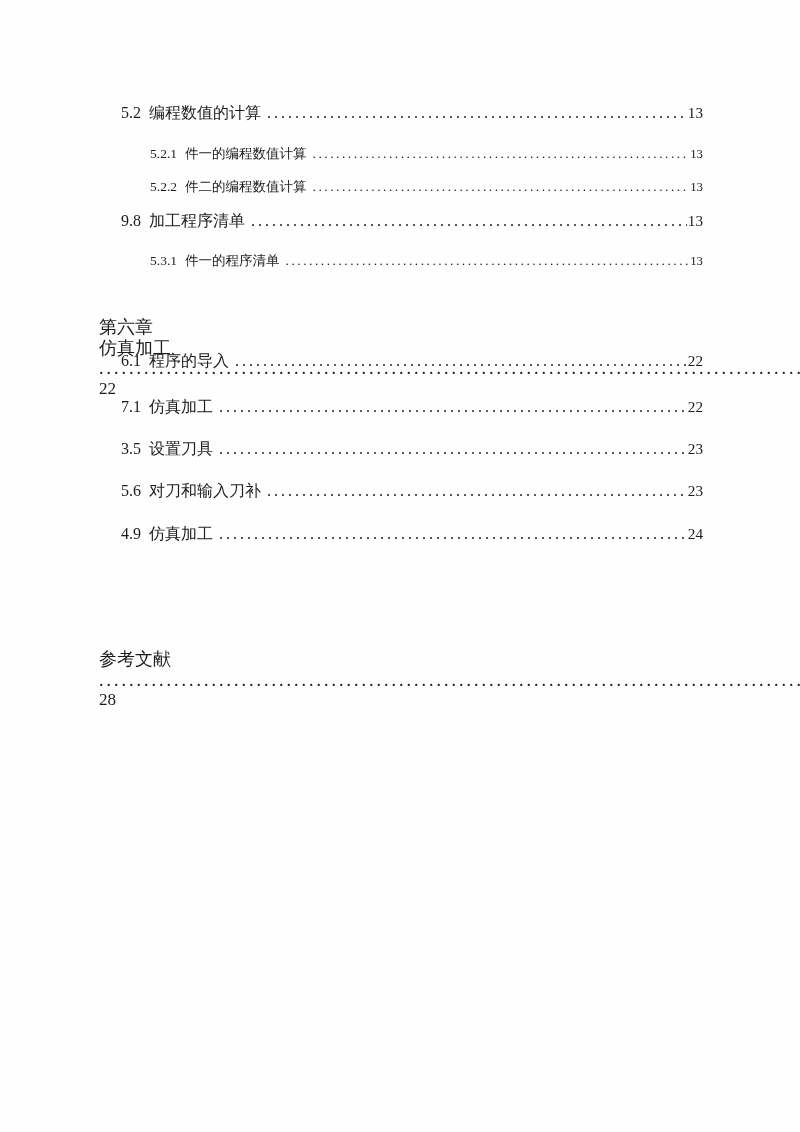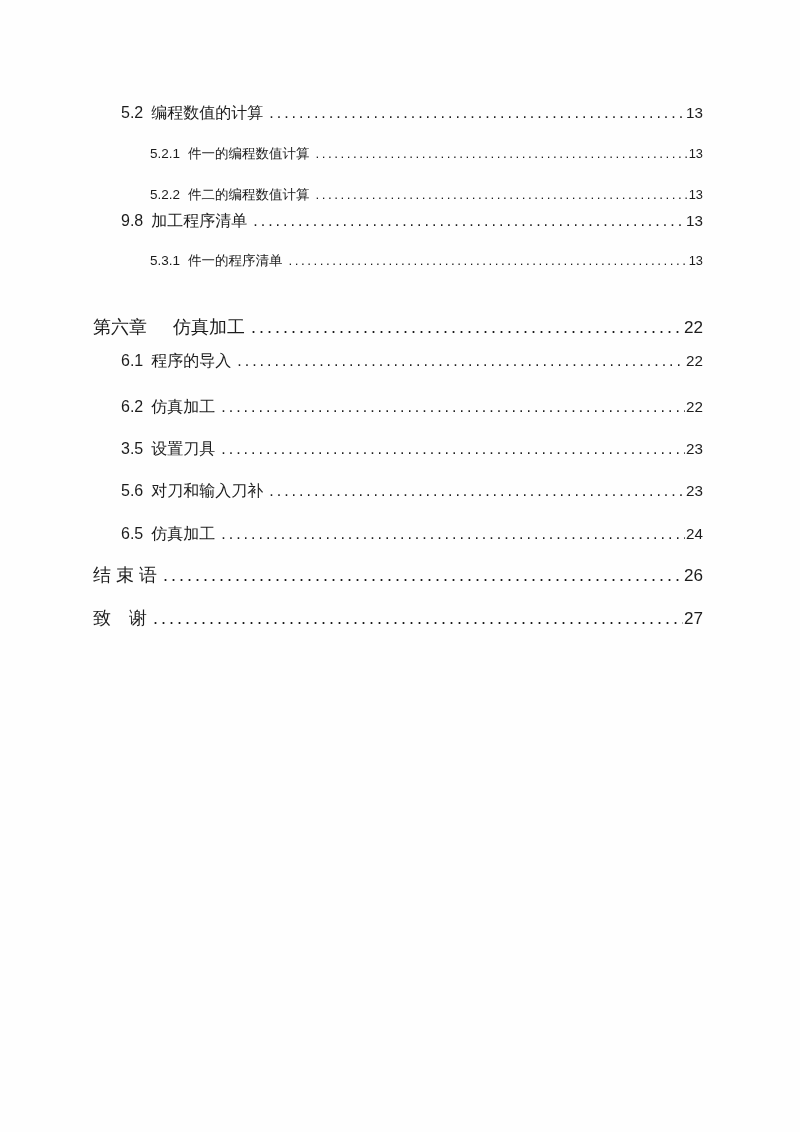--- a/index.html
+++ b/index.html
@@ -2,34 +2,34 @@
 <html><head>
 <meta charset="utf-8">
 <style>
   html, body { margin: 0; padding: 0; background: #e8e8e8; }
   .page {
     position: relative;
     width: 800px;
     height: 1132px;
     margin: 0 auto;
     background: #fefefe;
-    font-family: Liberation Sans, sans-serif;
+    font-family: Liberation Serif, serif;
     color: #1c1c1c;
     overflow: hidden;
   }
   .toc-row {
     position: absolute;
     right: 97px;
     display: flex;
     align-items: baseline;
     line-height: 1.15;
     white-space: nowrap;
   }
   
-  .lc { left: 93px;  font-size: 18px; }
+  .lc { left: 93px;  font-size: 18px; flex-direction: column; }
   
   .l1 { left: 121px; font-size: 16px; }
   
   .l2 { left: 150px; font-size: 13.5px; }
 
   .num { flex: 0 0 auto; }
   .l1 .num, .l2 .num { margin-right: 8px; }
   .lc .num { margin-right: 26px; }
   .ttl { flex: 0 0 auto; }
 
@@ -60,21 +60,21 @@
     <span class="pg">13</span>
   </div>
 
   <div class="toc-row l2" style="top:146px">
     <span class="num">5.2.1</span>
     <span class="ttl">件一的编程数值计算</span>
     <span class="leader"></span>
     <span class="pg">13</span>
   </div>
 
-  <div class="toc-row l2" style="top:187px">
+  <div class="toc-row l2" style="top:179px">
     <span class="num">5.2.2</span>
     <span class="ttl">件二的编程数值计算</span>
     <span class="leader"></span>
     <span class="pg">13</span>
   </div>
 
   <div class="toc-row l1" style="top:212px">
     <span class="num">9.8</span>
     <span class="ttl">加工程序清单</span>
     <span class="leader"></span>
@@ -97,53 +97,48 @@
   </div>
 
   <div class="toc-row l1" style="top:352px">
     <span class="num">6.1</span>
     <span class="ttl">程序的导入</span>
     <span class="leader"></span>
     <span class="pg">22</span>
   </div>
 
   <div class="toc-row l1" style="top:398px">
-    <span class="num">6.2</span>
+    <span class="num">7.1</span>
     <span class="ttl">仿真加工</span>
     <span class="leader"></span>
     <span class="pg">22</span>
   </div>
 
   <div class="toc-row l1" style="top:440px">
     <span class="num">3.5</span>
     <span class="ttl">设置刀具</span>
     <span class="leader"></span>
     <span class="pg">23</span>
   </div>
 
   <div class="toc-row l1" style="top:482px">
     <span class="num">5.6</span>
     <span class="ttl">对刀和输入刀补</span>
     <span class="leader"></span>
     <span class="pg">23</span>
   </div>
 
   <div class="toc-row l1" style="top:525px">
-    <span class="num">6.5</span>
+    <span class="num">4.9</span>
     <span class="ttl">仿真加工</span>
     <span class="leader"></span>
     <span class="pg">24</span>
   </div>
 
-  <div class="toc-row lc" style="top:565px">
-    <span class="ttl">结 束 语</span>
+
+
+  <div class="toc-row lc" style="top:649px">
+    <span class="ttl">参考文献</span>
     <span class="leader"></span>
-    <span class="pg">26</span>
+    <span class="pg">28</span>
   </div>
-
-  <div class="toc-row lc" style="top:608px">
-    <span class="ttl">致　谢</span>
-    <span class="leader"></span>
-    <span class="pg">27</span>
-  </div>
-
 
 </div>
 
 </body></html>

